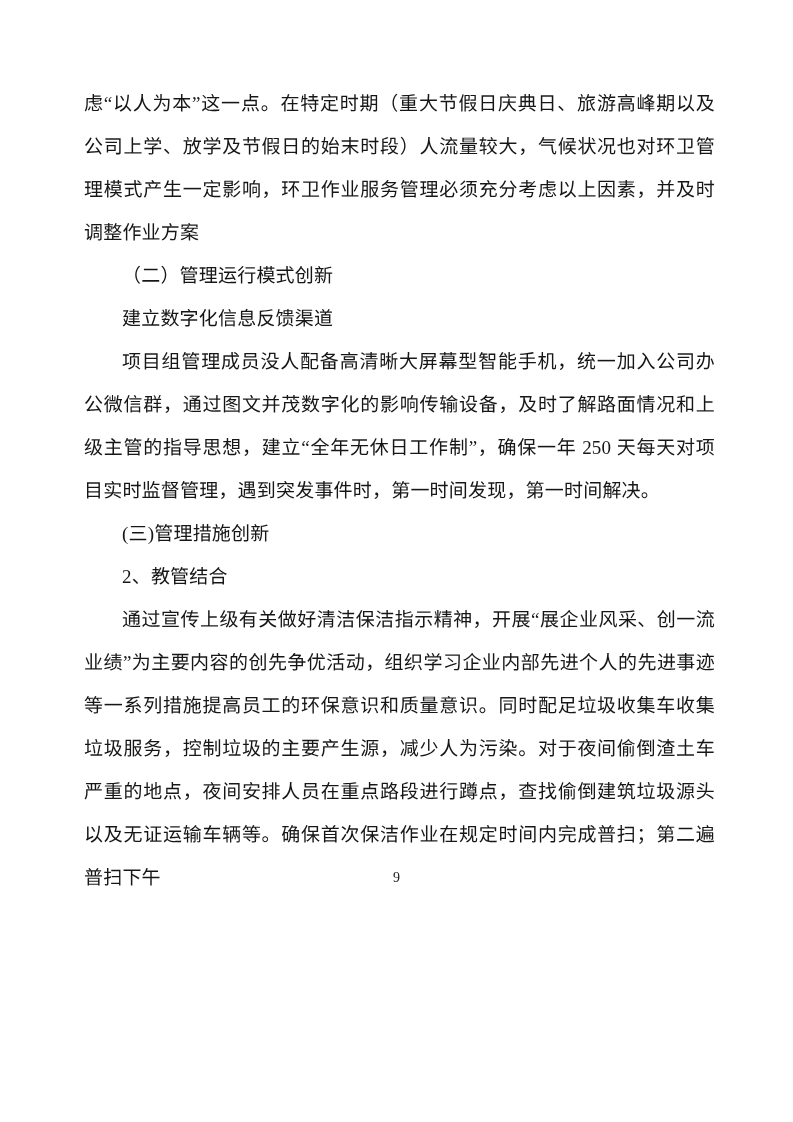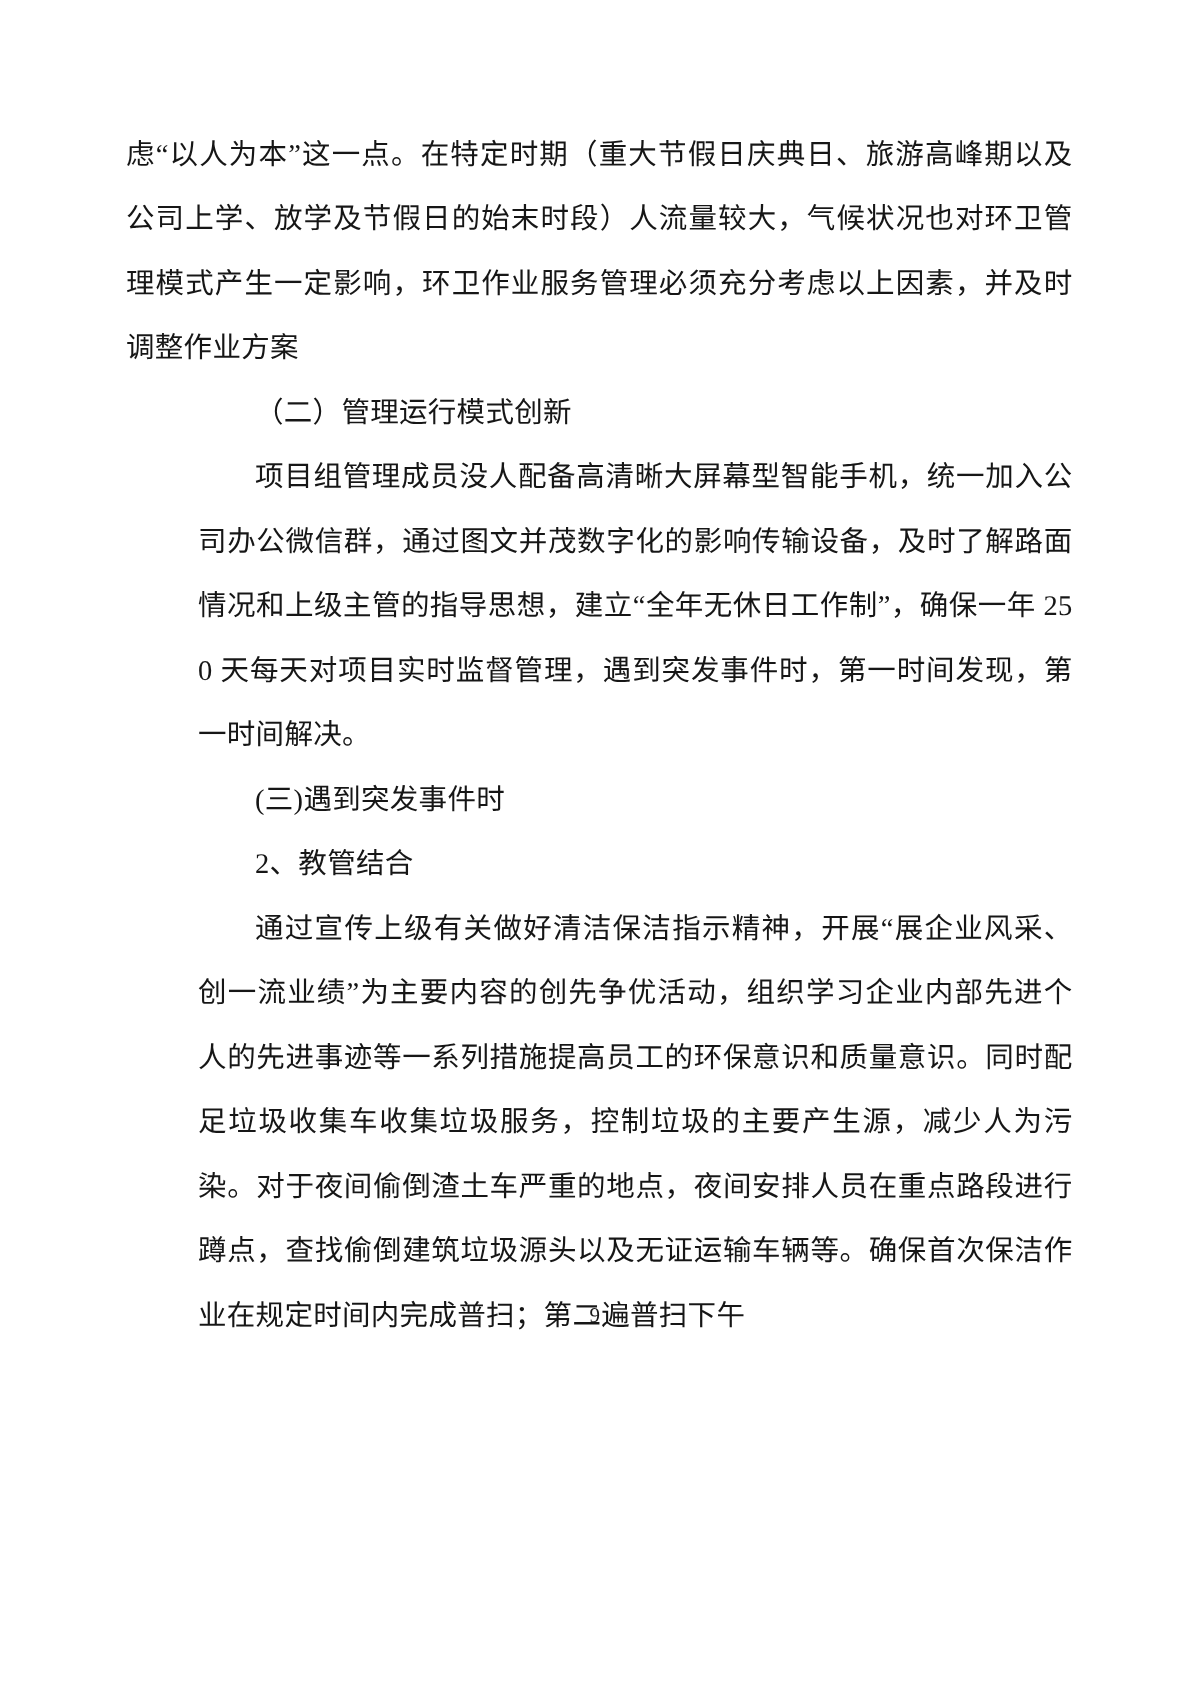--- a/index.html
+++ b/index.html
@@ -26,41 +26,41 @@
     margin:0;
     font-size:19px;
     line-height:43px;
     text-align:justify;
     text-justify:inter-ideograph;
     letter-spacing:0.2px;
     word-break:break-all;
   }
   .para.indent{
     text-indent:2em;
-    margin-left:48px;
   }
   .page-footer{
     position:absolute;
     left:0;
     right:0;
     bottom:62px;
     text-align:center;
     font-size:14px;
     line-height:16px;
     color:#1a1a1a;
   }
 </style>
 </head>
 <body>
 
 <div class="page">
   <div class="body-text">
     <p class="para">虑“以人为本”这一点。在特定时期（重大节假日庆典日、旅游高峰期以及公司上学、放学及节假日的始末时段）人流量较大，气候状况也对环卫管理模式产生一定影响，环卫作业服务管理必须充分考虑以上因素，并及时调整作业方案</p>
     <p class="para indent">（二）管理运行模式创新</p>
+    <p class="para indent">建立数字化信息反馈渠道</p>
     <p class="para indent">项目组管理成员没人配备高清晰大屏幕型智能手机，统一加入公司办公微信群，通过图文并茂数字化的影响传输设备，及时了解路面情况和上级主管的指导思想，建立“全年无休日工作制”，确保一年 250 天每天对项目实时监督管理，遇到突发事件时，第一时间发现，第一时间解决。</p>
-    <p class="para indent">(三)遇到突发事件时</p>
+    <p class="para indent">(三)管理措施创新</p>
     <p class="para indent">2、教管结合</p>
     <p class="para indent">通过宣传上级有关做好清洁保洁指示精神，开展“展企业风采、创一流业绩”为主要内容的创先争优活动，组织学习企业内部先进个人的先进事迹等一系列措施提高员工的环保意识和质量意识。同时配足垃圾收集车收集垃圾服务，控制垃圾的主要产生源，减少人为污染。对于夜间偷倒渣土车严重的地点，夜间安排人员在重点路段进行蹲点，查找偷倒建筑垃圾源头以及无证运输车辆等。确保首次保洁作业在规定时间内完成普扫；第二遍普扫下午</p>
   </div>
   <div class="page-footer">
     <span>9</span>
   </div>
 </div>
 
 </body></html>

